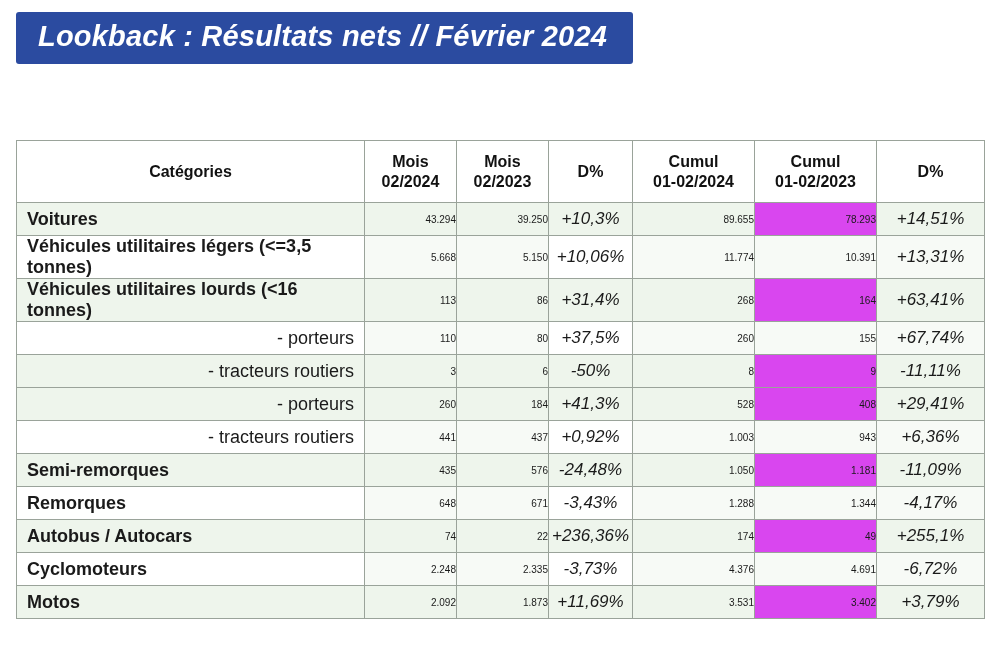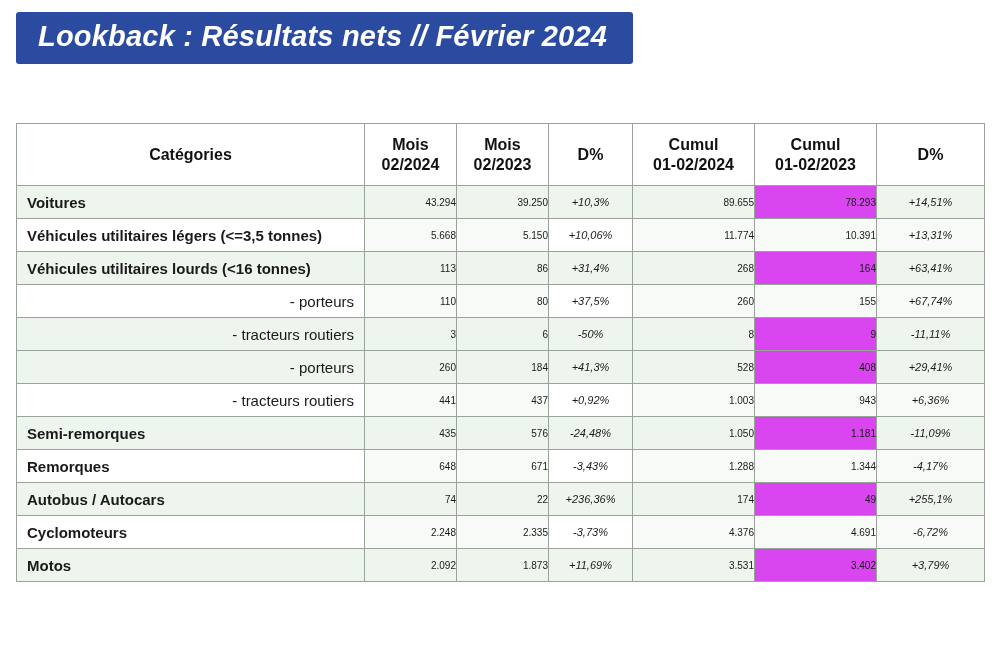--- a/index.html
+++ b/index.html
@@ -46,21 +46,21 @@
     top: 82px;
     font-size: 20.5px;
     font-weight: bold;
     color: #111111;
     white-space: nowrap;
   }
   
   .table-wrap {
     position: absolute;
     left: 16px;
-    top: 123px;
+    top: 140px;
     width: 968px;
   }
   table {
     border-collapse: collapse;
     width: 968px;
     table-layout: fixed;
   }
   th, td {
     border: 1px solid #9aa39a;
     font-size: 14.5px;
@@ -79,36 +79,36 @@
     color: #111111;
   }
   thead th .hl2 { display: block; }
   tbody td {
     vertical-align: middle;
   }
   .cat {
     text-align: left;
     padding-left: 10px;
     font-weight: bold;
-    font-size: 15px;
+    font-size: 18px;
   }
   .cat.sub {
     text-align: right;
     padding-right: 10px;
     font-weight: normal;
     font-style: normal;
   }
   .num {
     text-align: right;
     font-size: 10px;
   }
   .pct {
     text-align: center;
     font-style: italic;
-    font-size: 11px;
+    font-size: 17px;
   }
   
   .c0 { width: 348px; }
   .c1 { width: 92px; }
   .c2 { width: 92px; }
   .c3 { width: 84px; }
   .c4 { width: 122px; }
   .c5 { width: 122px; }
   .c6 { width: 108px; }
 

